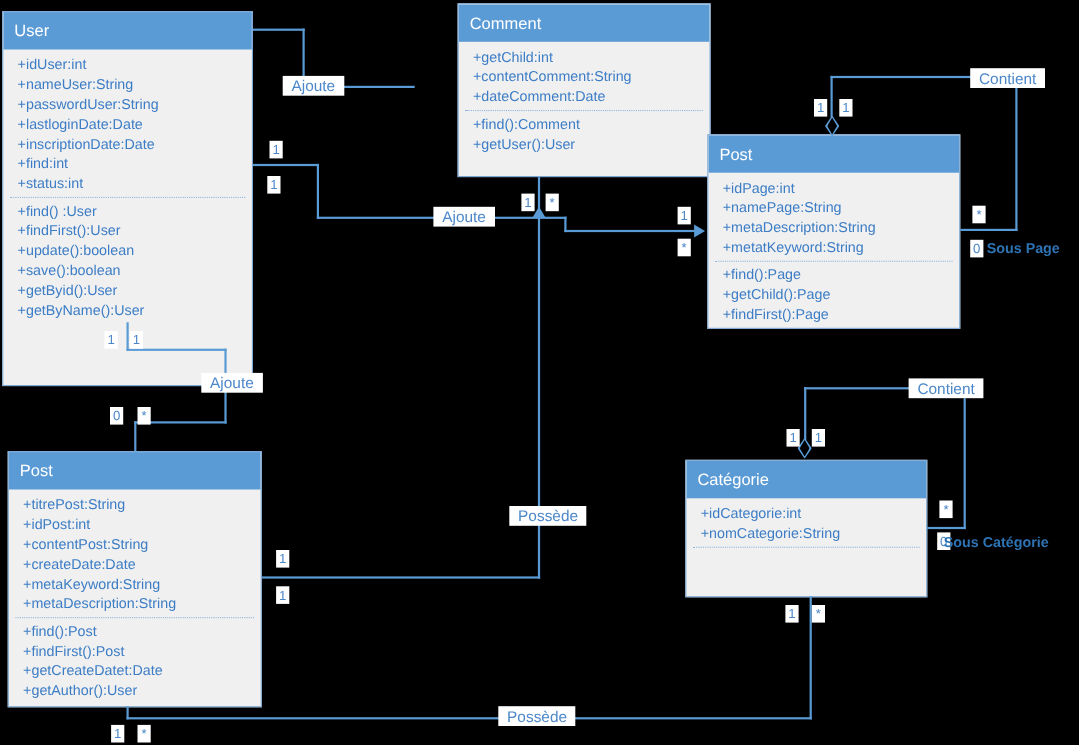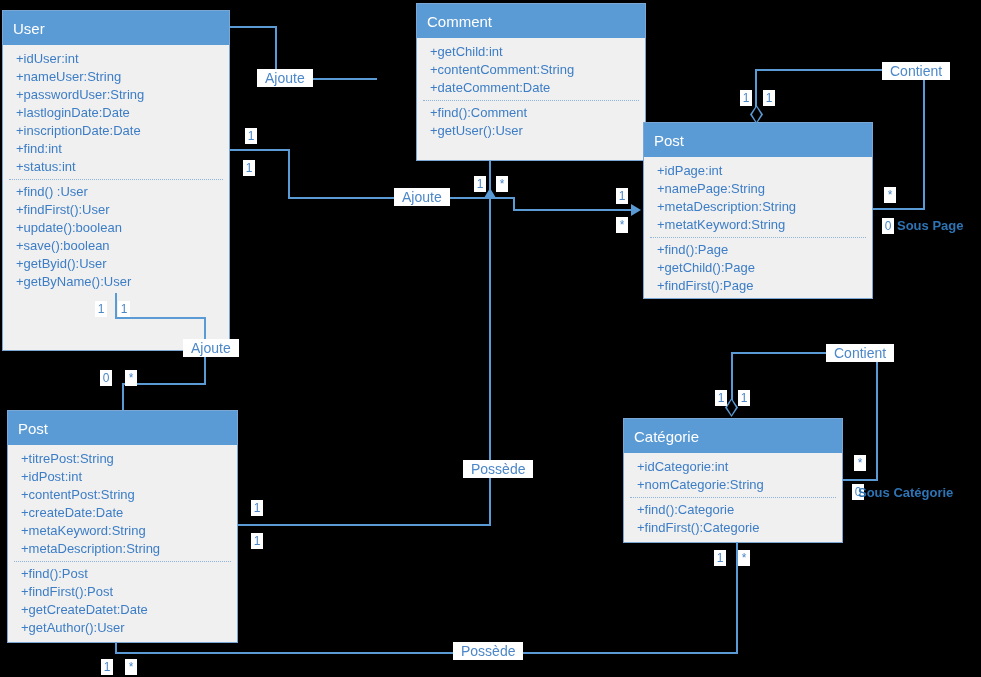--- a/index.html
+++ b/index.html
@@ -142,24 +142,20 @@
   </div>
 
   <div class="uml-class" style="left:623px; top:418px; width:220px; height:125px;">
     <div class="uml-header">Catégorie</div>
     <div class="uml-body">
       <div>
           <div class="member">+idCategorie:int</div>
           <div class="member">+nomCategorie:String</div>
         </div>
       <div class="uml-sep"></div>
-      <div>
-          <div class="member">+find():Categorie</div>
-          <div class="member">+findFirst():Categorie</div>
-        </div>
     </div>
   </div>
 
   <div>
     <div class="ln h" style="left:230px; top:26px; width:47px;"></div>
     <div class="ln v" style="left:275px; top:26px; height:54px;"></div>
     <div class="ln h" style="left:275px; top:78px; width:102px;"></div>
     <div class="elabel" style="left:257px; top:69px;">Ajoute</div>
   </div>
 

